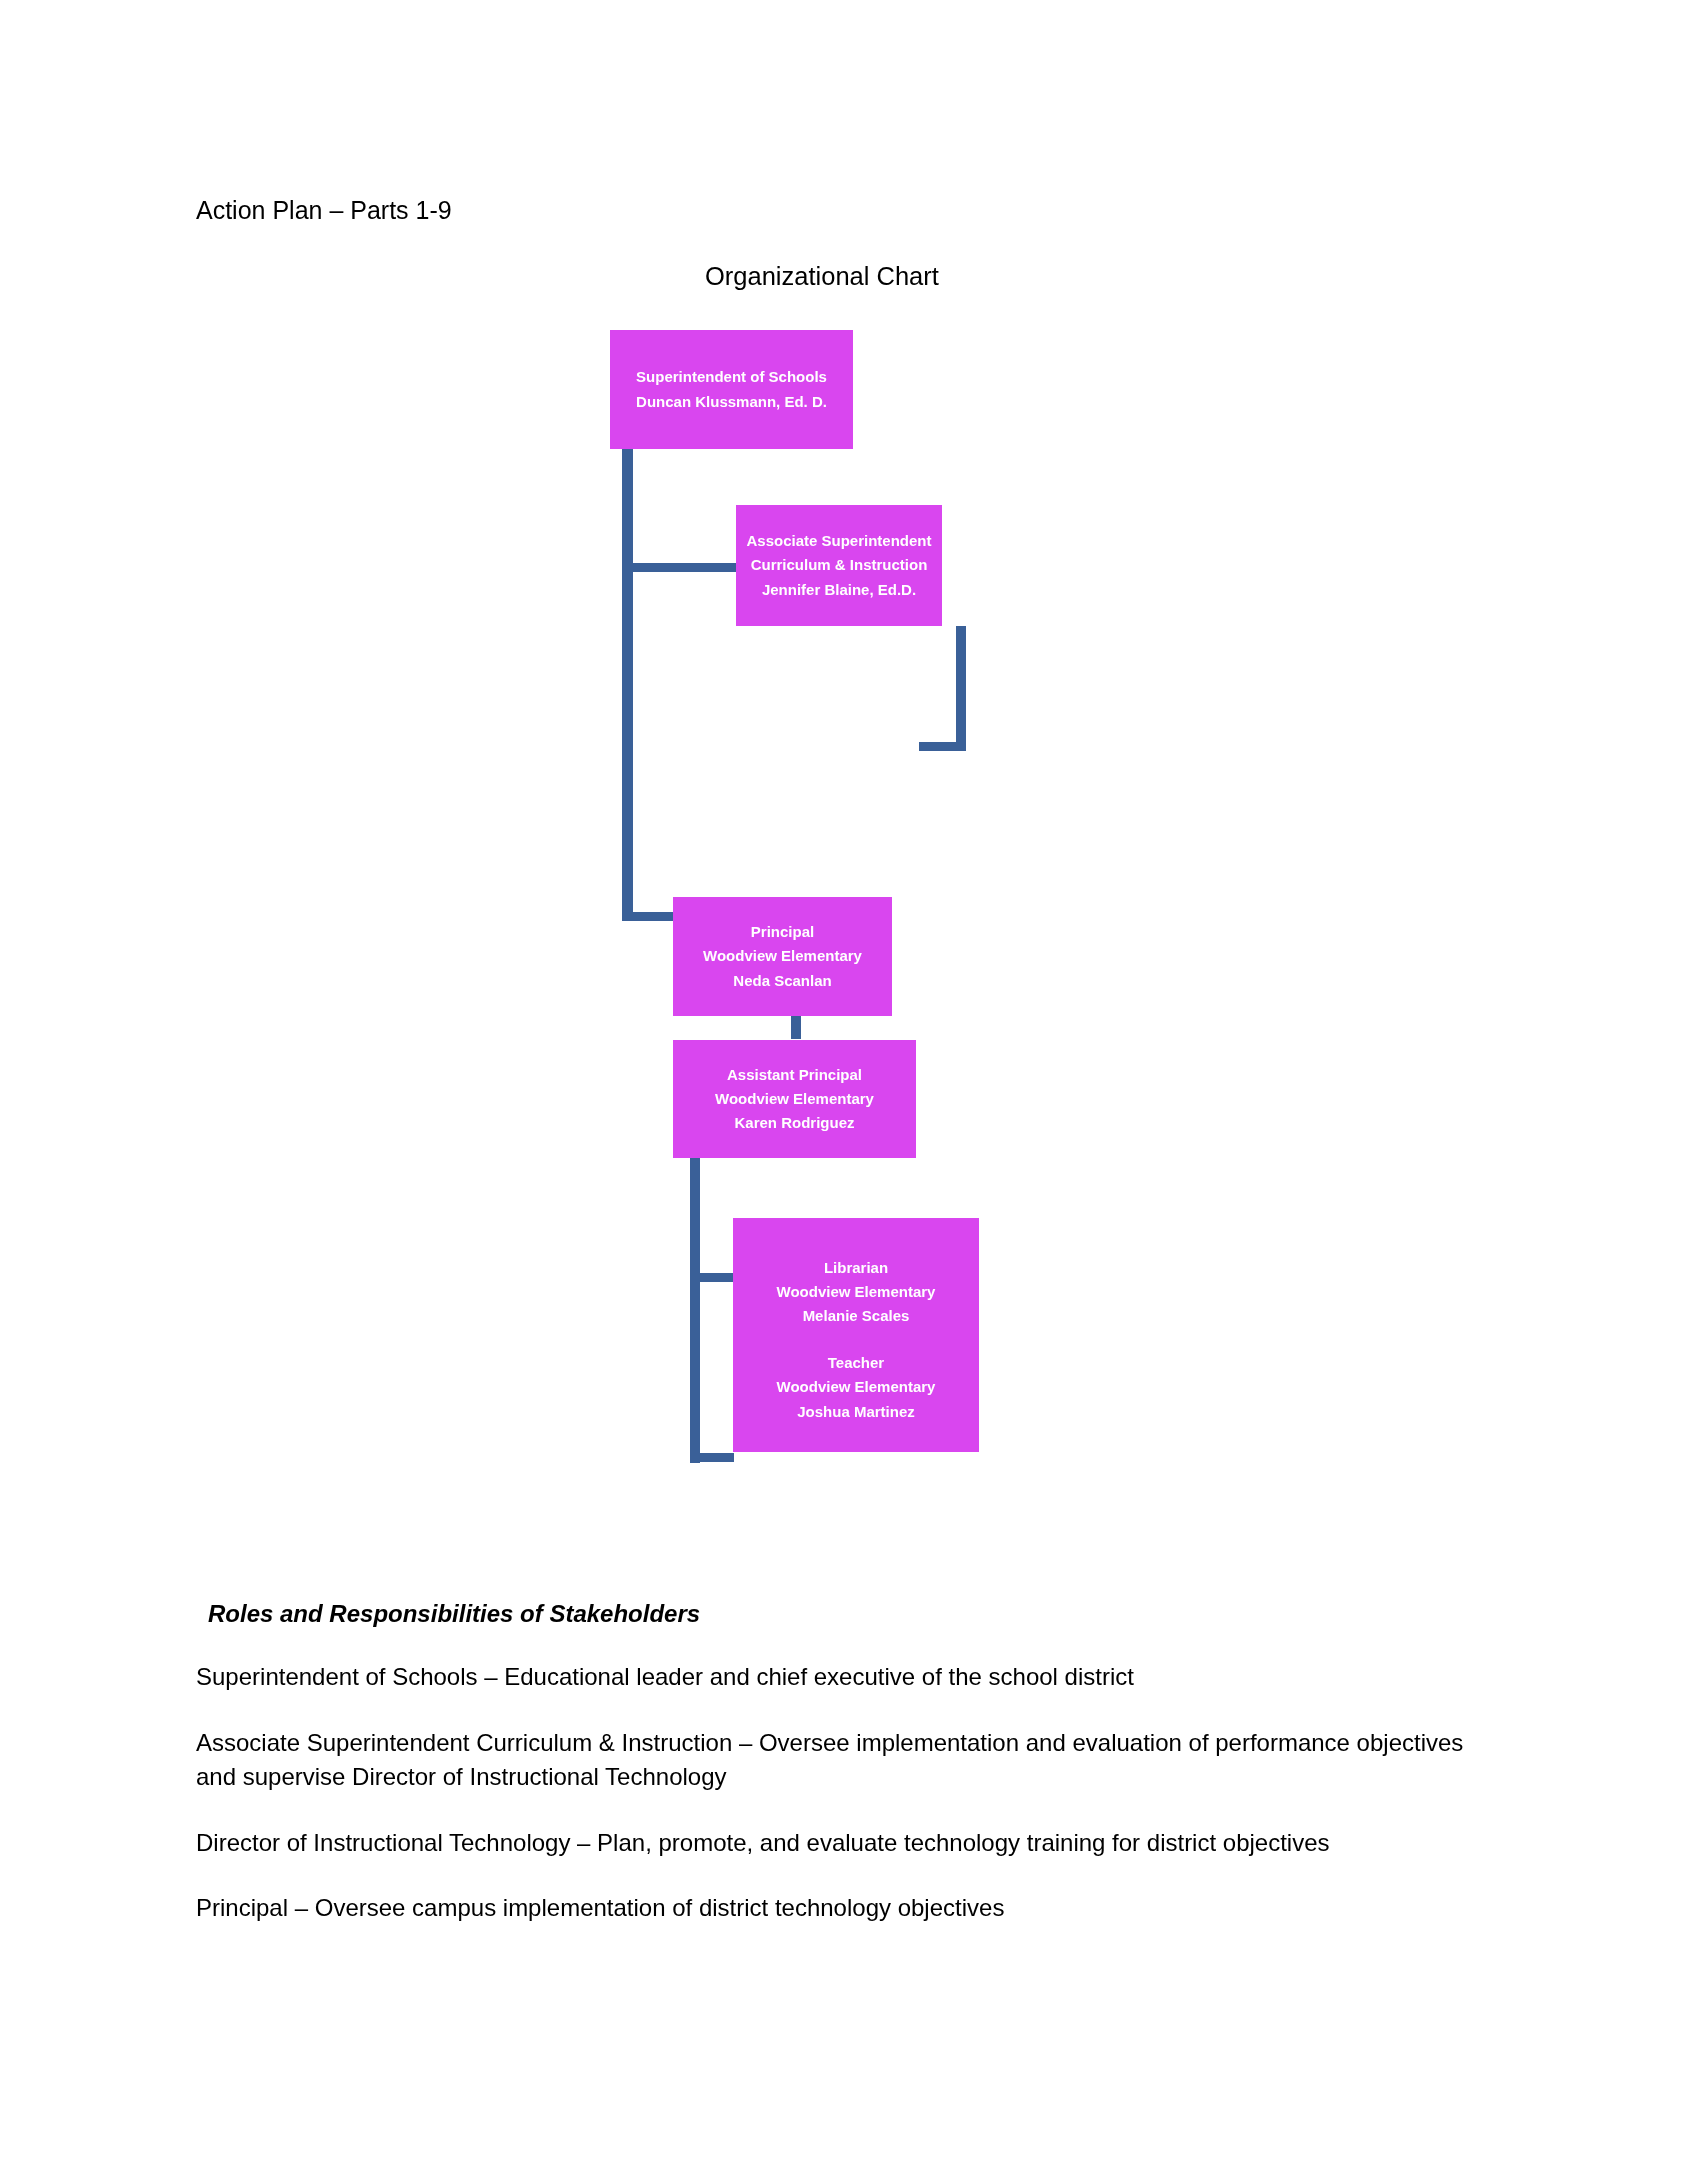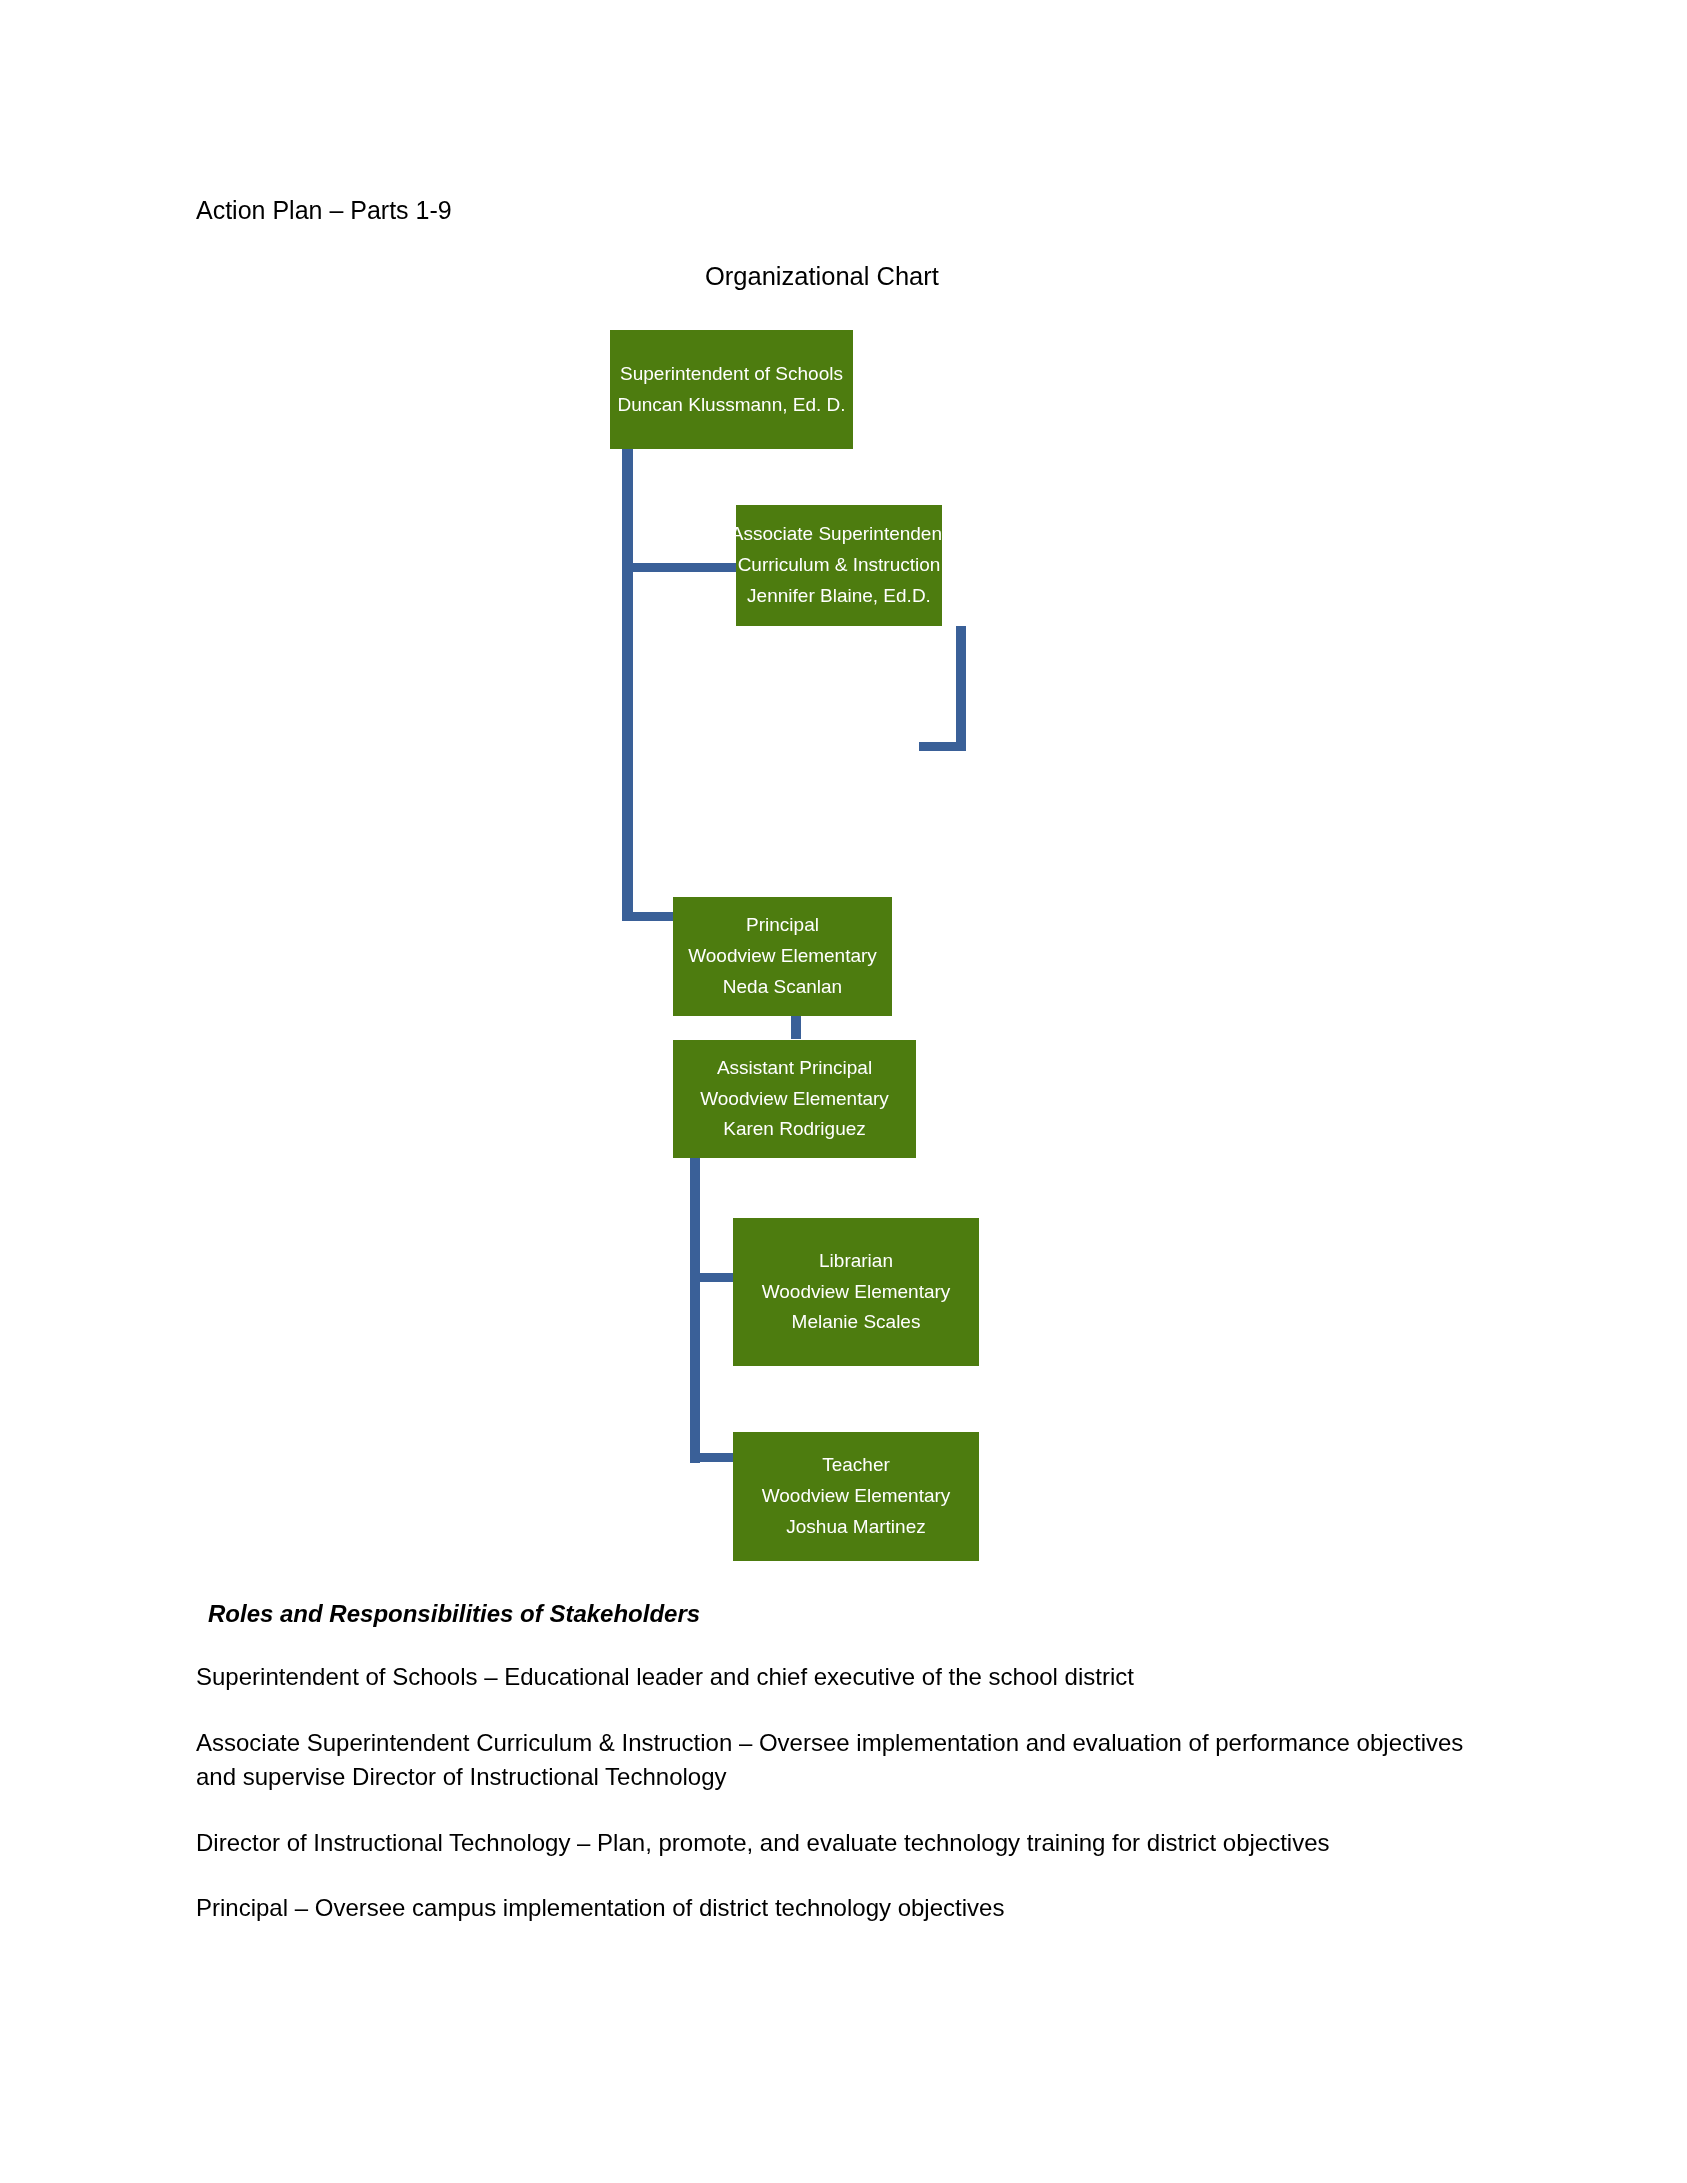--- a/index.html
+++ b/index.html
@@ -47,31 +47,32 @@
   .orgchart {
     position: absolute;
     left: 0;
     top: 0;
     width: 1687px;
     height: 1565px;
   }
 
   .node {
     position: absolute;
-    background: #4d7c0f;
+    background: #d946ef;
     color: #ffffff;
     box-sizing: border-box;
     display: flex;
     flex-direction: column;
     align-items: center;
     justify-content: center;
     text-align: center;
-    font-size: 19px;
+    font-size: 15px;
     line-height: 1.62;
     padding: 0 5px;
+    font-weight: bold;
   }
   .node .line {
     display: block;
     white-space: nowrap;
   }
   .node .line.wrap {
     white-space: normal;
     line-height: 1.22;
   }
 
@@ -151,21 +152,21 @@
       <span class="line">Woodview Elementary</span>
       <span class="line">Karen Rodriguez</span>
     </div>
 
     <div class="node" style="left:733px; top:1218px; width:246px; height:148px;">
       <span class="line">Librarian</span>
       <span class="line">Woodview Elementary</span>
       <span class="line">Melanie Scales</span>
     </div>
 
-    <div class="node" style="left:733px; top:1432px; width:246px; height:129px;">
+    <div class="node" style="left:733px; top:1323px; width:246px; height:129px;">
       <span class="line">Teacher</span>
       <span class="line">Woodview Elementary</span>
       <span class="line">Joshua Martinez</span>
     </div>
 
   </div>
 
   <div class="body-copy">
     <p class="sec-head">Roles and Responsibilities of Stakeholders</p>
     <p class="para">Superintendent of Schools – Educational leader and chief executive of the school district</p>

